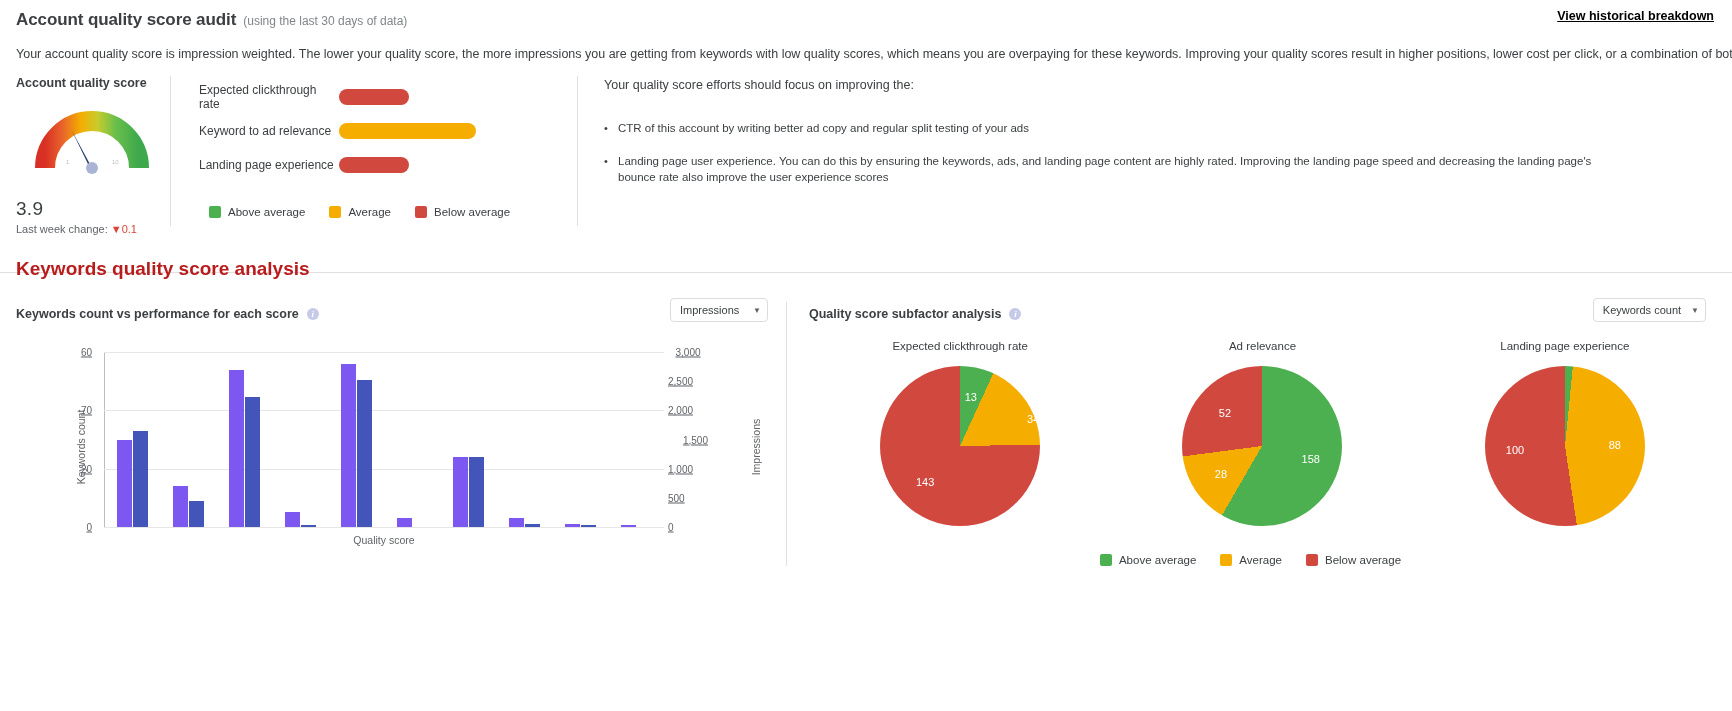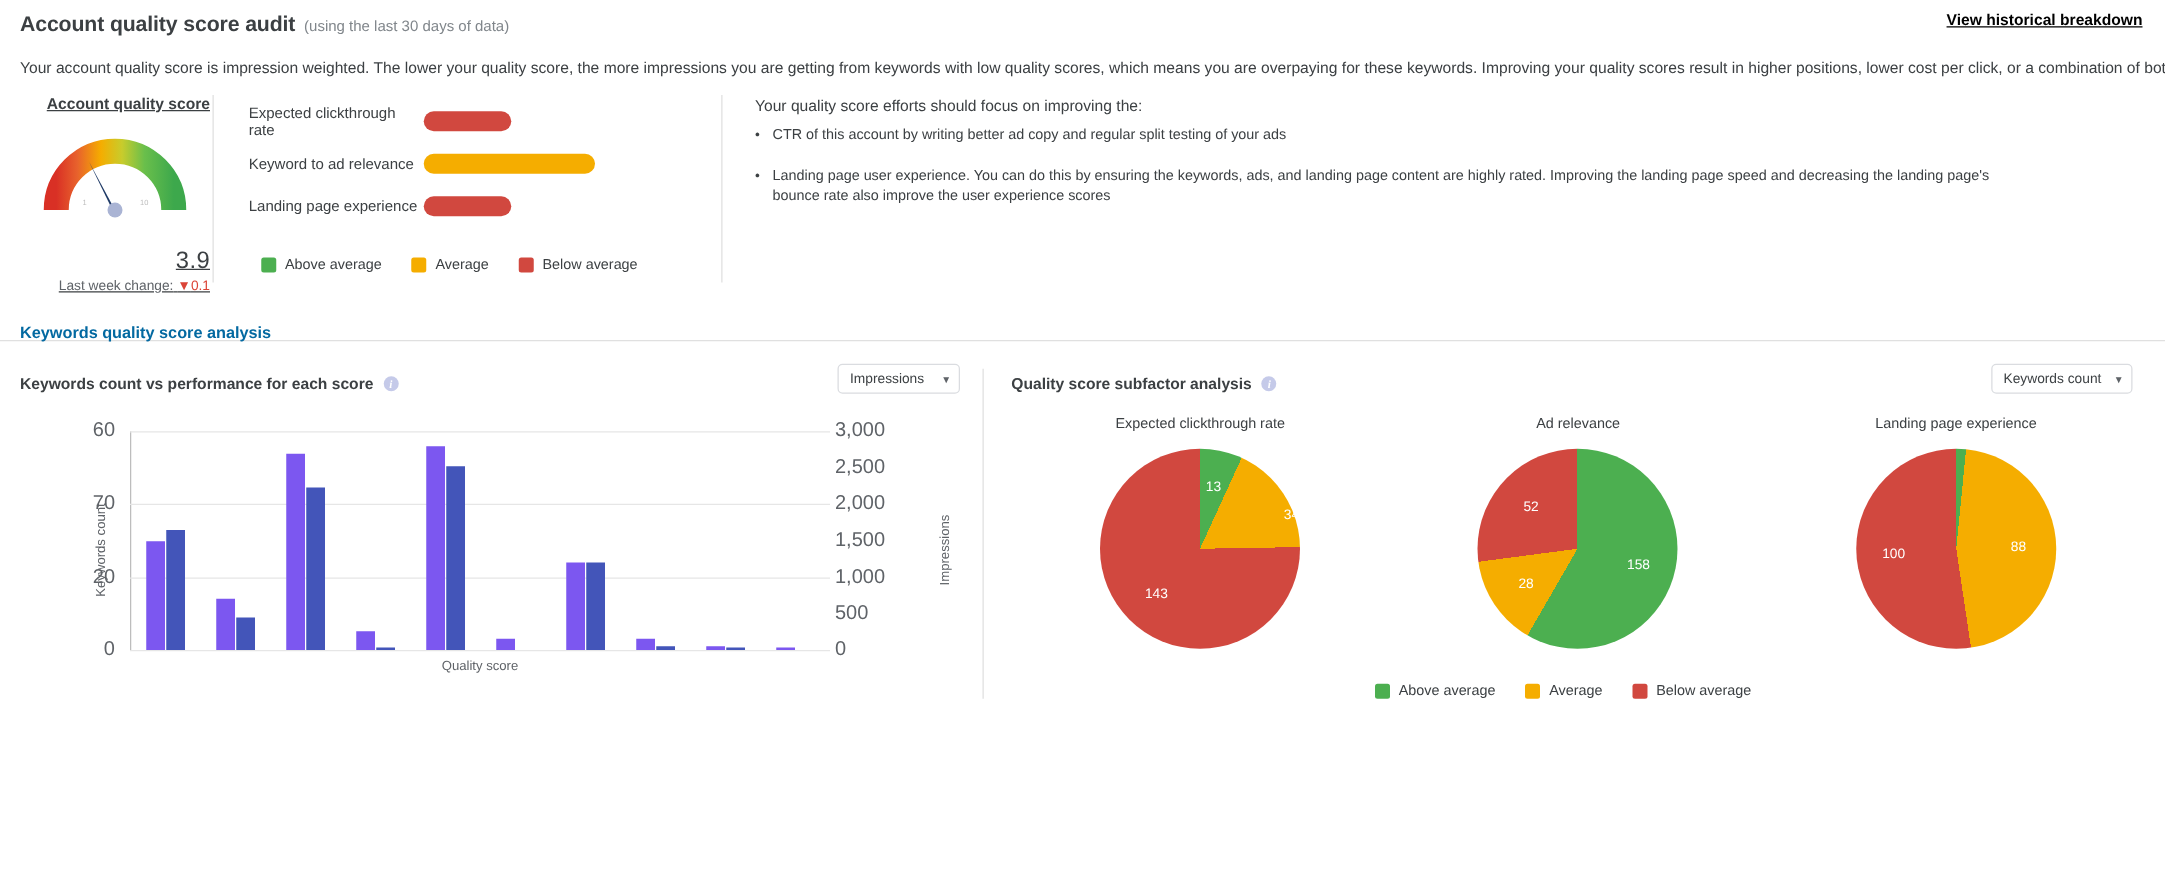--- a/index.html
+++ b/index.html
@@ -31,21 +31,21 @@
   .summary {
     display:flex; align-items:flex-start;
     padding:14px 16px 0 16px; height:180px; position:relative;
   }
   .band-divider {
     position:absolute; left:0; right:0; top:272px;
     border-top:1px solid #e0e0e0;
   }
 
   
-  .gauge-col { width:152px; text-align:right; flex:0 0 152px;text-decoration:underline; }
+  .gauge-col { width:152px; text-align:left; flex:0 0 152px; }
   .gauge-title { font-size:12.5px; font-weight:bold; color:#3c4043; margin-bottom:6px; }
   .gauge-wrap { position:relative; width:118px; height:82px; margin:6px auto 0 auto; }
   .gauge-score { font-size:19px; color:#3c4043; margin-top:20px; letter-spacing:0.3px;}
   .gauge-change { font-size:11px; color:#5f6368; margin-top:3px; }
   .gauge-change .delta { color:#db4437; font-weight:normal; }
 
   .vline { width:1px; background:#e0e0e0; align-self:stretch; margin:0 0 0 2px; height:150px; }
 
   
   .subscores { flex:0 0 380px; padding-left:28px; padding-top:4px; }
@@ -56,28 +56,28 @@
 
   .legend { display:flex; align-items:center; margin-top:24px; padding-left:10px; }
   .legend-item { display:flex; align-items:center; margin-right:24px; }
   .legend-sq { width:12px; height:12px; border-radius:2px; margin-right:7px; }
   .legend-txt { font-size:11.5px; color:#3c4043; }
 
   .vline2 { width:1px; background:#e0e0e0; height:150px; margin-left:26px; }
 
   
   .recs { padding-left:26px; padding-top:2px; flex:1; }
-  .recs-title { font-size:12.5px; color:#3c4043; margin-bottom:8px; }
+  .recs-title { font-size:12.5px; color:#3c4043; margin-bottom:28px; }
   .rec-item { display:flex; font-size:11.5px; color:#3c4043; line-height:16px; margin-bottom:17px; }
   .rec-bullet { width:14px; flex:0 0 14px; color:#3c4043; font-size:11px; line-height:16px;}
   .rec-text { max-width:1000px; }
 
   
   .section2 { padding:16px 16px 0 16px; position:relative; }
-  .section-title { font-size:13px; font-weight:bold; color:#0369a1; }
+  .section-title { font-size:19px; font-weight:bold; color:#b91c1c; }
   .panels { display:flex; margin-top:22px; }
   .panel-left { flex:0 0 770px; position:relative; }
   .panel-right { flex:1; position:relative; padding-left:22px; border-left:1px solid #e0e0e0; }
 
   .panel-head { display:flex; align-items:center; height:24px; }
   .panel-head-title { font-size:12.5px; font-weight:bold; color:#3c4043; }
   .info-icon {
     width:12px;height:12px;border-radius:50%;background:#c5cae9;color:#fff;
     font-size:9px;line-height:12px;text-align:center;margin-left:8px;
     font-family:"Liberation Serif", serif; font-style:italic; font-weight:bold;
@@ -89,21 +89,21 @@
     padding:0 6px 0 9px; background:#fff; cursor:pointer;
   }
   .dropdown .dd-label { font-size:11px; color:#3c4043; flex:1; }
   .dropdown .dd-arrow { font-size:8px; color:#5f6368; margin-left:10px; }
 
   
   .barchart { position:relative; width:740px; height:210px; margin-top:16px; }
   .bc-plot { position:absolute; left:88px; top:10px; width:560px; height:175px; }
   .grid-line { position:absolute; left:0; right:0; height:1px; background:#e6e6e6; }
   .axis-line { position:absolute; left:0; top:0; bottom:0; width:1px; background:#bdbdbd; }
-  .ytick { position:absolute; right:0; font-size:16px; color:#5f6368; transform:translateY(-50%); }
+  .ytick { position:absolute; right:0; font-size:10px; color:#5f6368; transform:translateY(-50%);text-decoration:underline; }
   .ylab-left {
     position:absolute; left:28px; top:50%;
     transform:translateY(-50%) rotate(-90deg); transform-origin:center;
     font-size:10.5px; color:#5f6368; white-space:nowrap;
   }
   .ylab-right {
     position:absolute; left:712px; top:50%;
     transform:translateY(-50%) rotate(-90deg); transform-origin:center;
     font-size:10.5px; color:#5f6368; white-space:nowrap;
   }

